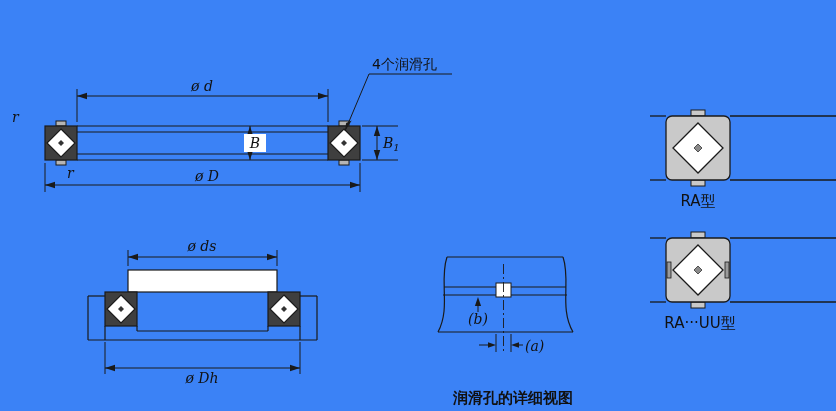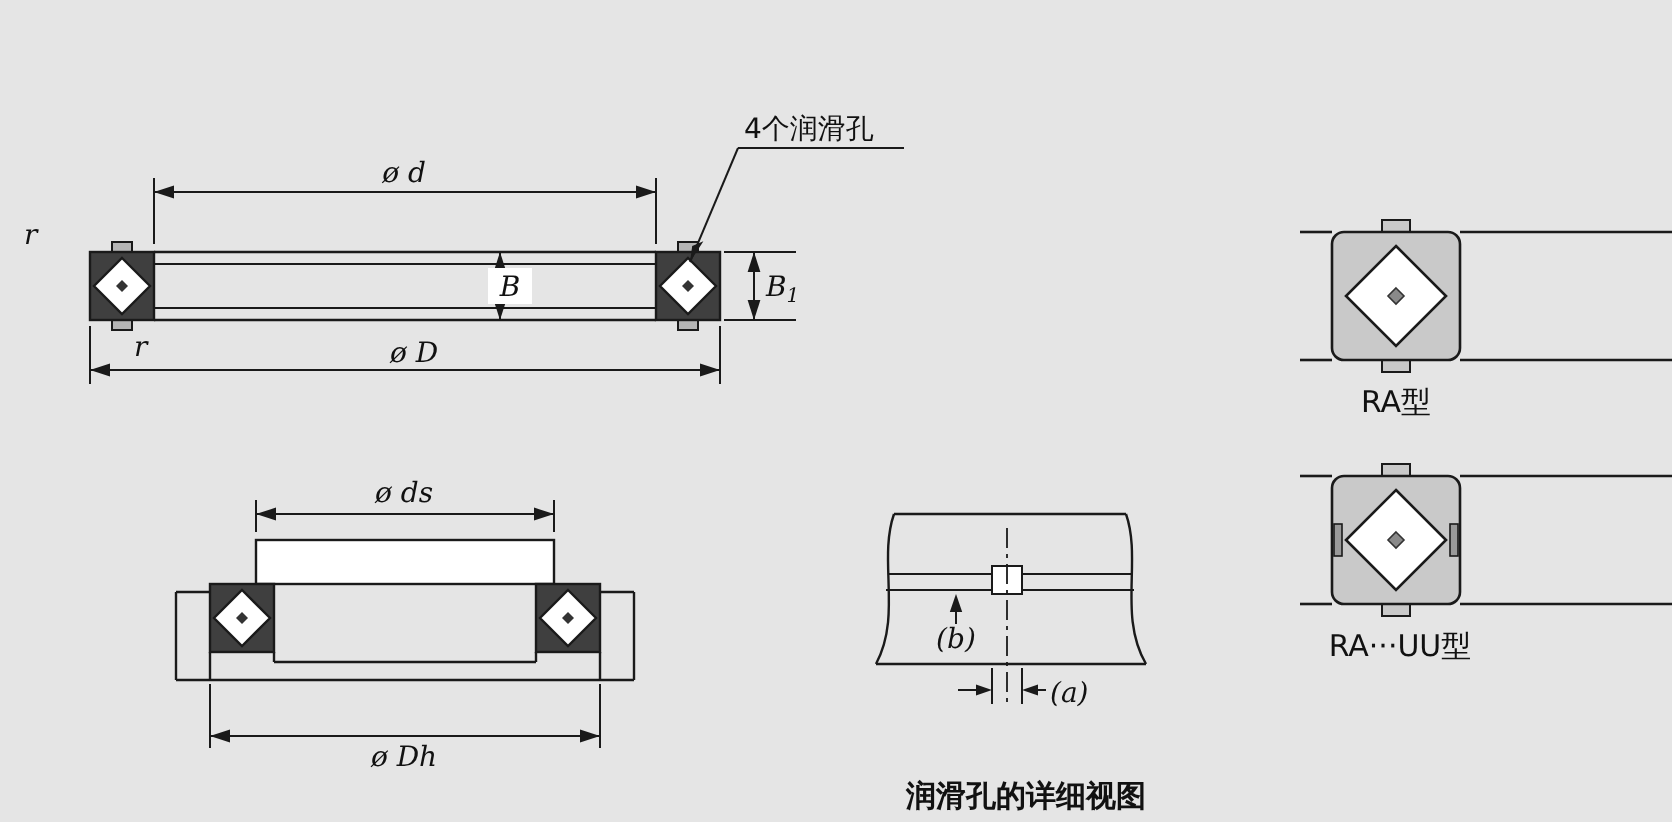--- a/index.html
+++ b/index.html
@@ -1,17 +1,17 @@
 <!DOCTYPE html>
 <html><head>
 <meta charset="utf-8">
 <style>
   html,body { margin:0; padding:0; background:#ffffff; }
   .canvas {
-    position:relative; width:836px; height:411px; background:#e5e5e5;
+    position:relative; width:836px; height:411px; background:#3b82f6;
     font-family:"DejaVu Sans", sans-serif; overflow:hidden;
   }
   svg { position:absolute; left:0; top:0; }
   text { fill:#111111; }
   .dim  { font-family:"DejaVu Serif", serif; font-style:italic; font-size:14px; }
   .cjk  { font-family:"DejaVu Sans", sans-serif; font-size:14px; font-style:normal; }
   .cjkb { font-family:"DejaVu Sans", sans-serif; font-size:15px; font-weight:bold; font-style:normal; }
   .typ  { font-family:"DejaVu Sans", sans-serif; font-size:15px; font-style:normal; }
 </style>
 </head>

